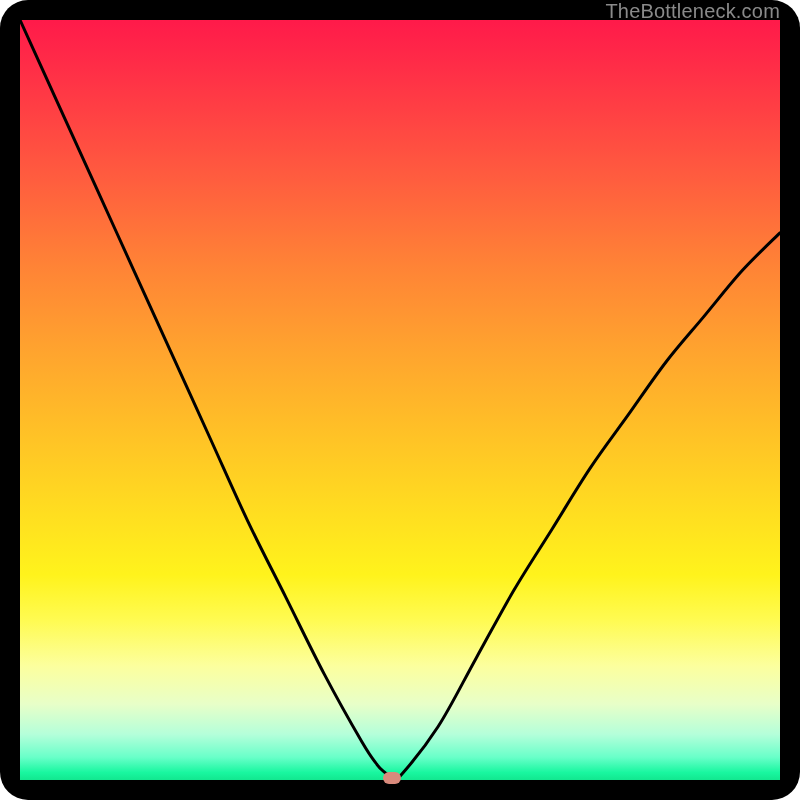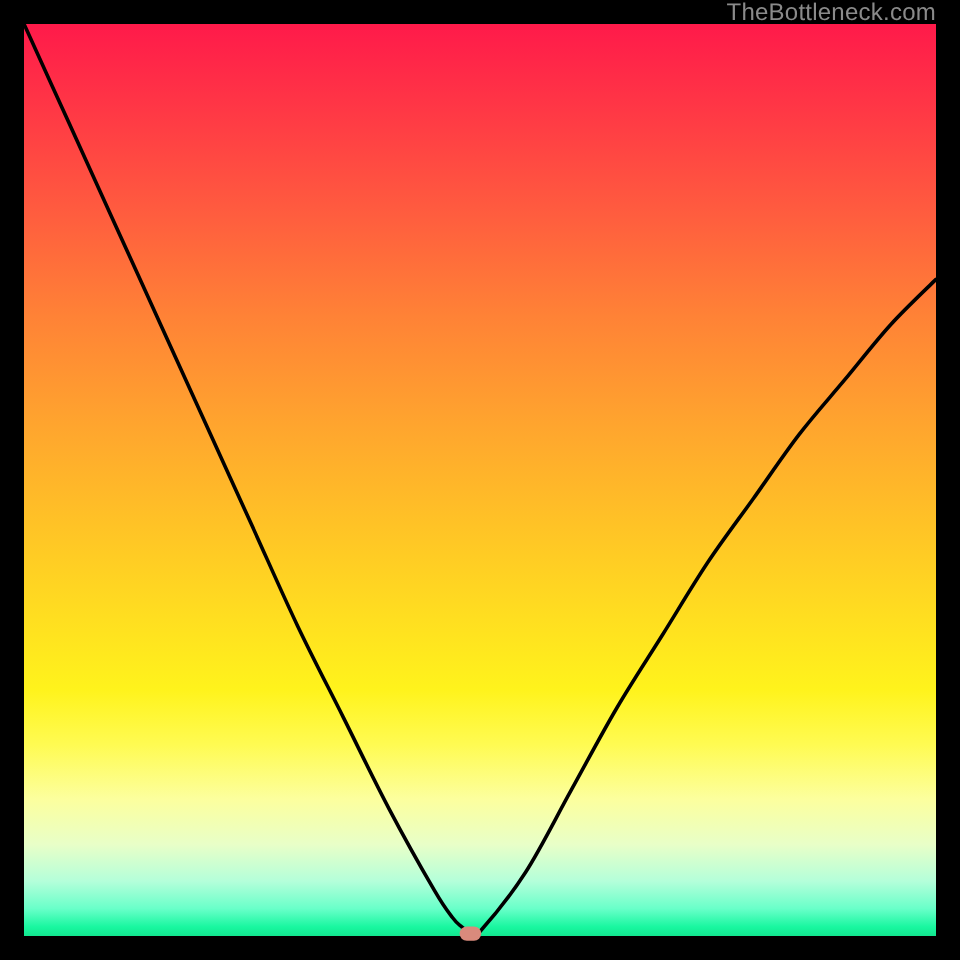--- a/index.html
+++ b/index.html
@@ -8,20 +8,21 @@
     width: 800px;
     height: 800px;
     overflow: hidden;
     font-family: Arial, Helvetica, sans-serif;
   }
   .chart-container {
     position: relative;
     width: 800px;
     height: 800px;
     background: #000;
+    border-radius: 28px;
   }
   .plot-area {
     position: absolute;
     left: 20px;
     top: 20px;
     width: 760px;
     height: 760px;
     background: linear-gradient(to bottom,
       #ff1a4a 0%,
       #ff3346 8%,

